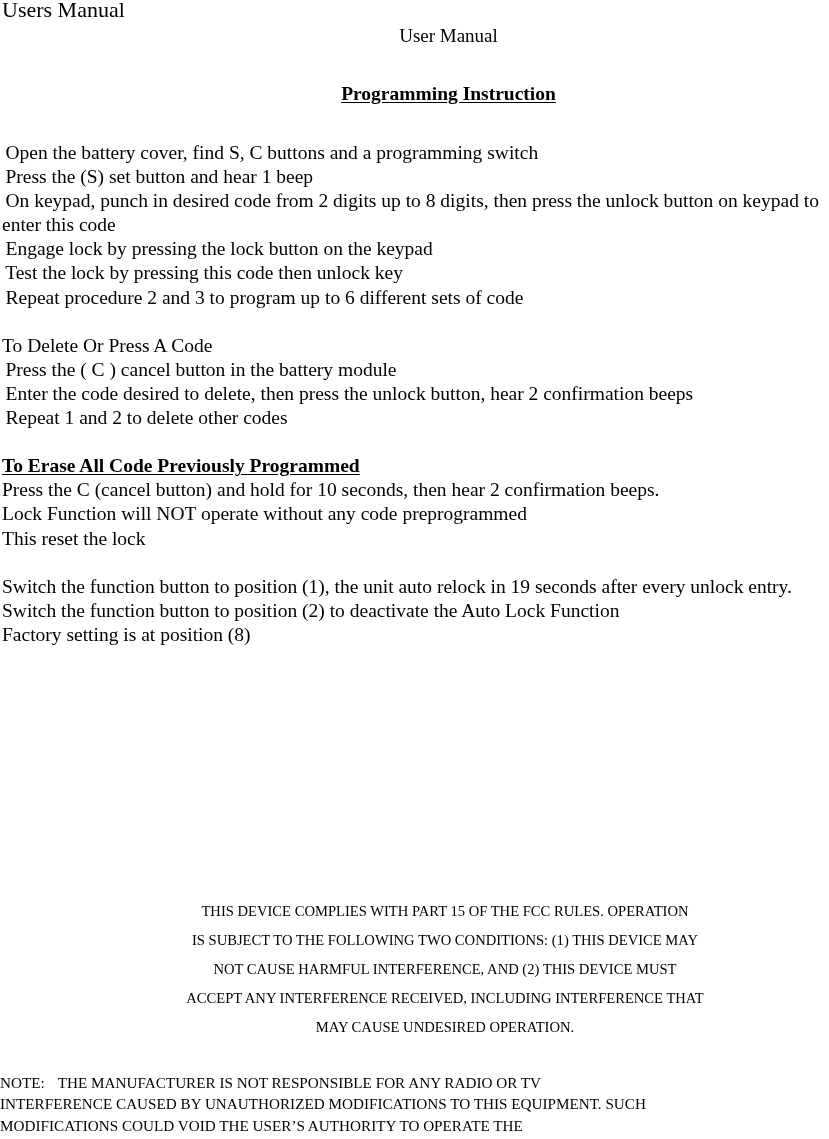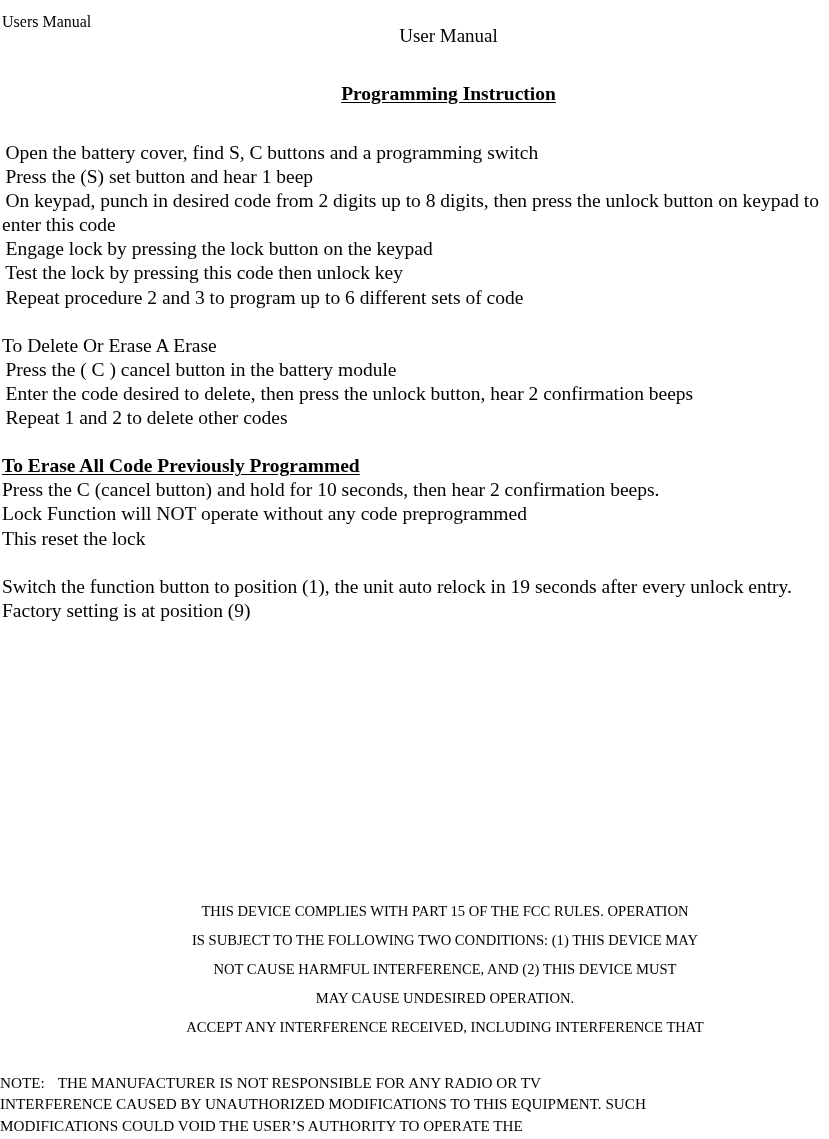--- a/index.html
+++ b/index.html
@@ -19,24 +19,23 @@
     position: relative;
     width: 829px;
     height: 1139px;
   }
 
   
   .running-header {
     position: absolute;
     left: 2px;
     top: -1px;
-    font-size: 16px;
+    font-size: 22px;
     line-height: 21px;
     white-space: nowrap;
-    margin-top: 12px;
   }
 
   
   .doc-title {
     position: absolute;
     left: 0;
     top: 24px;
     width: 897px;
     text-align: center;
     font-size: 19px;
@@ -148,47 +147,48 @@
 
     <p class="step">1. Open the battery cover, find S, C buttons and a programming switch</p>
     <p class="step">2. Press the (S) set button and hear 1 beep</p>
     <p class="step">3. On keypad, punch in desired code from 2 digits up to 8 digits, then press the unlock button on keypad to enter this code</p>
     <p class="step">4. Engage lock by pressing the lock button on the keypad</p>
     <p class="step">5. Test the lock by pressing this code then unlock key</p>
     <p class="step">6. Repeat procedure 2 and 3 to program up to 6 different sets of code</p>
 
     <div class="blank"></div>
 
-    <p class="plain">To Delete Or Erase A Erase</p>
+    <p class="plain">To Delete Or Press A Code</p>
     <p class="step">1. Press the ( C ) cancel button in the battery module</p>
     <p class="step">2. Enter the code desired to delete, then press the unlock button, hear 2 confirmation beeps</p>
     <p class="step">3. Repeat 1 and 2 to delete other codes</p>
 
     <div class="blank"></div>
 
     <p class="plain head-ul">
       <span>To Erase All Code Previously Programmed</span>
     </p>
     <p class="plain nowrap-line">Press the C (cancel button) and hold for 10 seconds, then hear 2 confirmation beeps.</p>
     <p class="plain">Lock Function will NOT operate without any code preprogrammed</p>
     <p class="plain">This reset the lock</p>
 
     <div class="blank"></div>
 
     <p class="plain">Switch the function button to position (1), the unit auto relock in 19 seconds after every unlock entry.</p>
-    <p class="plain">Factory setting is at position (9)</p>
+    <p class="plain">Switch the function button to position (2) to deactivate the Auto Lock Function</p>
+    <p class="plain">Factory setting is at position (8)</p>
 
   </div>
 
   <div class="fcc-block">
     <p>THIS DEVICE COMPLIES WITH PART 15 OF THE FCC RULES. OPERATION</p>
     <p>IS SUBJECT TO THE FOLLOWING TWO CONDITIONS: (1) THIS DEVICE MAY</p>
     <p>NOT CAUSE HARMFUL INTERFERENCE, AND (2) THIS DEVICE MUST</p>
+    <p>ACCEPT ANY INTERFERENCE RECEIVED, INCLUDING INTERFERENCE THAT</p>
     <p>MAY CAUSE UNDESIRED OPERATION.</p>
-    <p>ACCEPT ANY INTERFERENCE RECEIVED, INCLUDING INTERFERENCE THAT</p>
   </div>
 
   <div class="note-block">
     <p>
       <span>NOTE:</span><span class="note-gap"></span><span>THE MANUFACTURER IS NOT RESPONSIBLE FOR ANY RADIO OR TV</span>
     </p>
     <p>INTERFERENCE CAUSED BY UNAUTHORIZED MODIFICATIONS TO THIS EQUIPMENT. SUCH</p>
     <p>MODIFICATIONS COULD VOID THE USER’S AUTHORITY TO OPERATE THE</p>
   </div>
 

